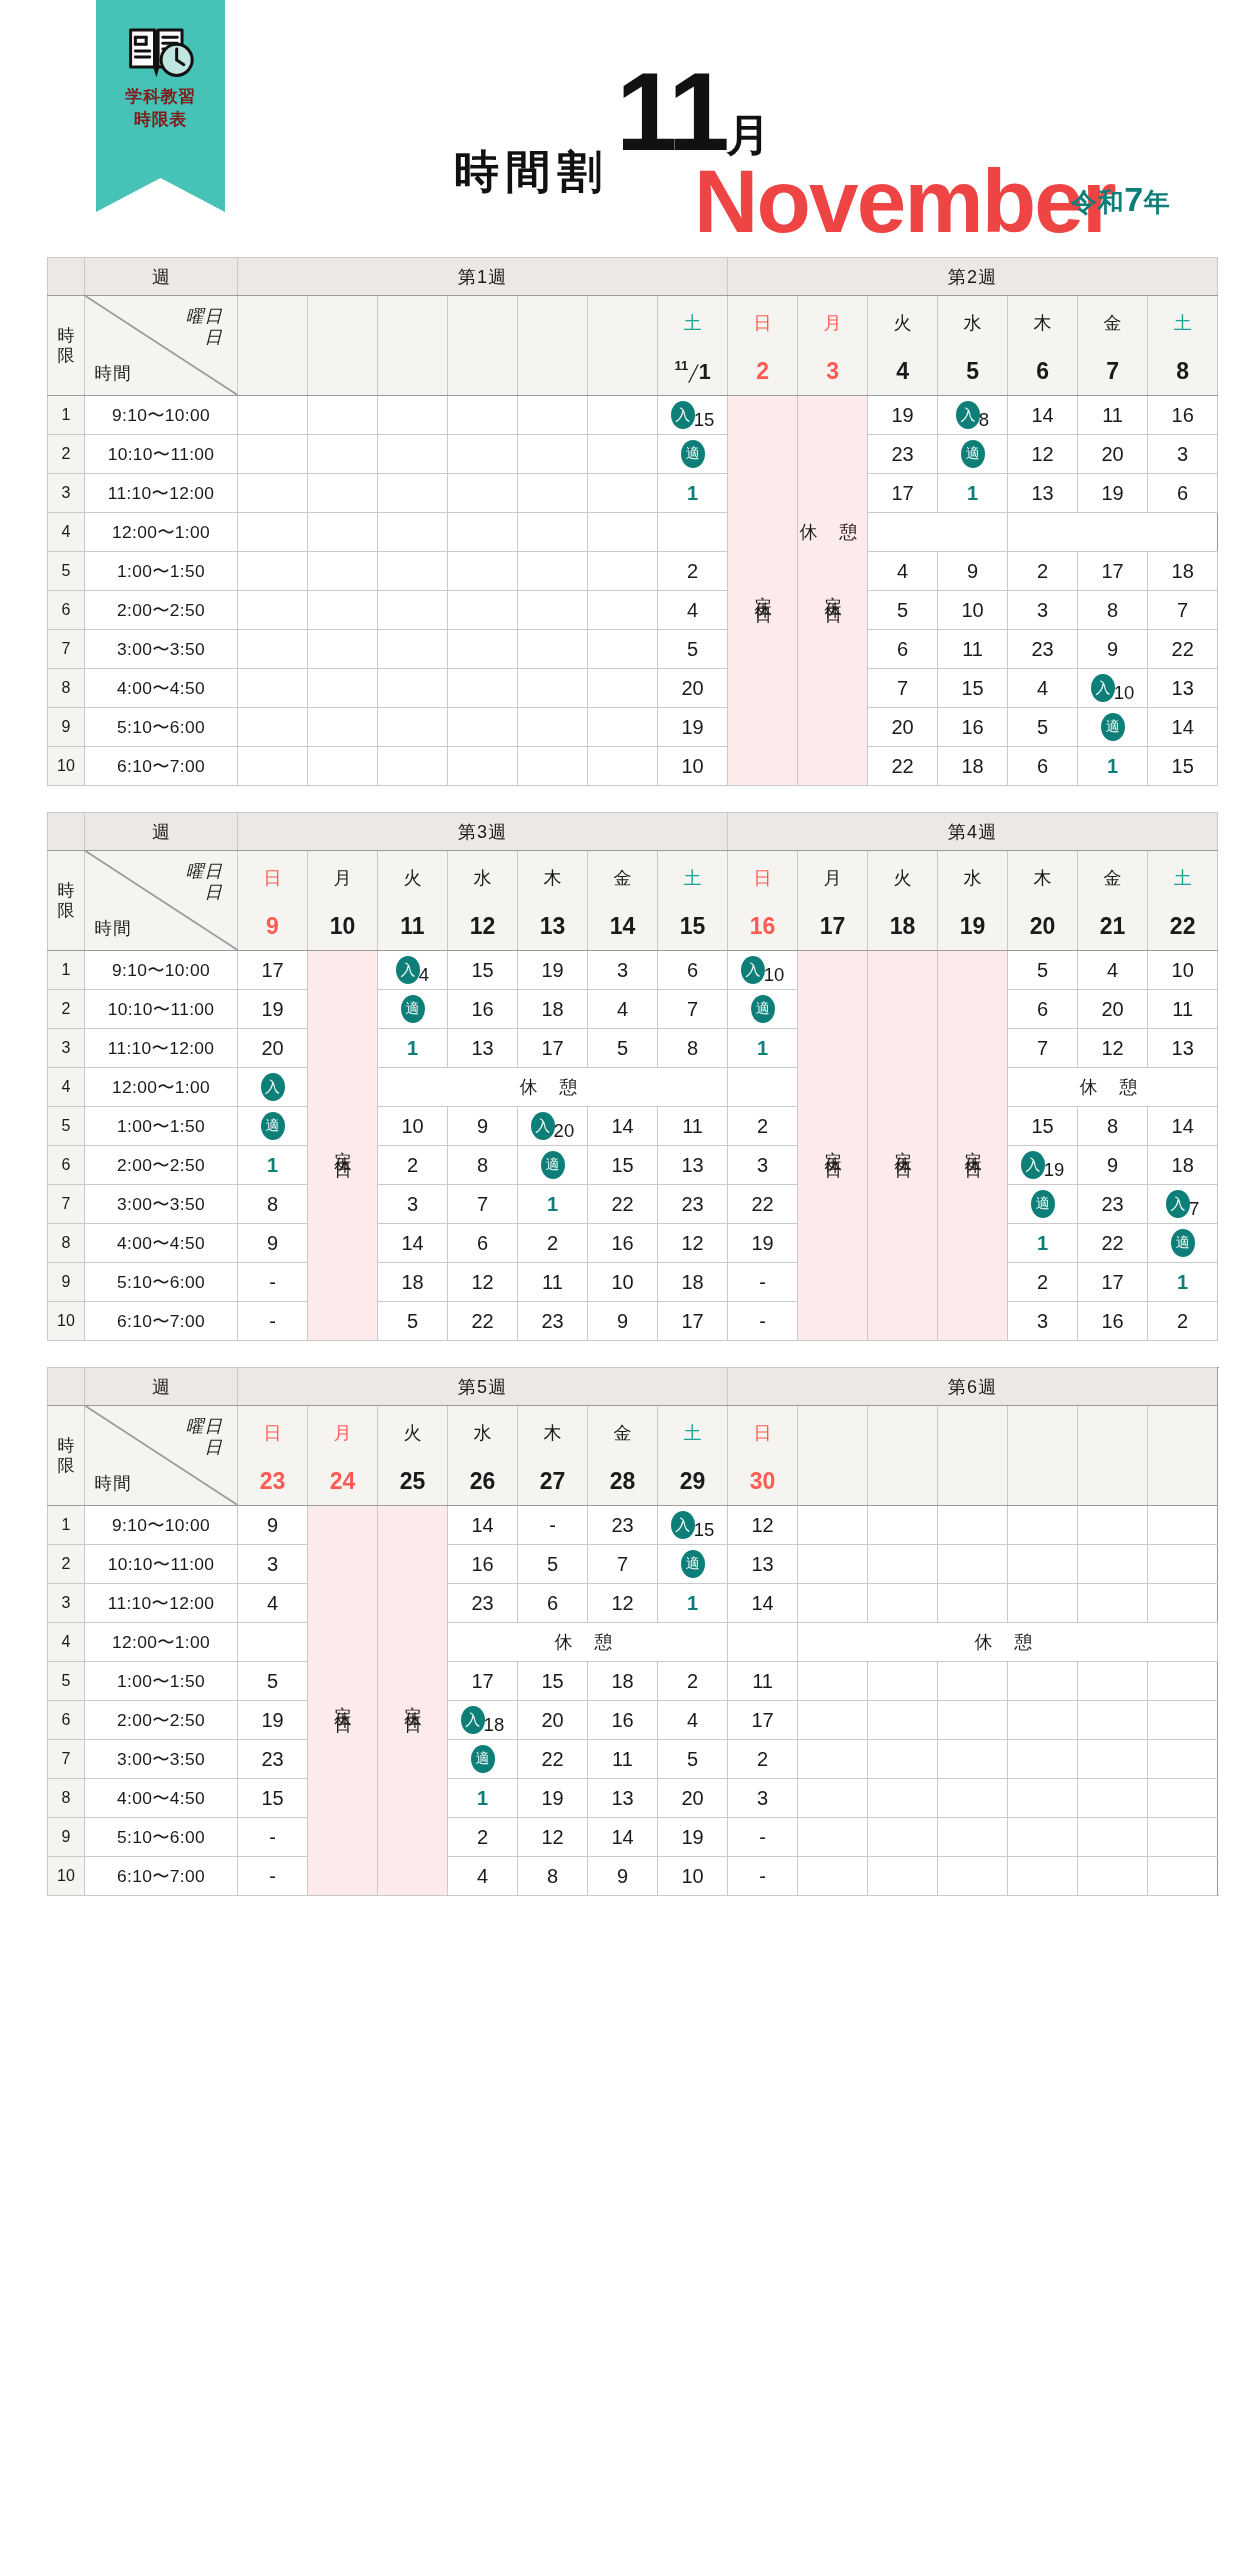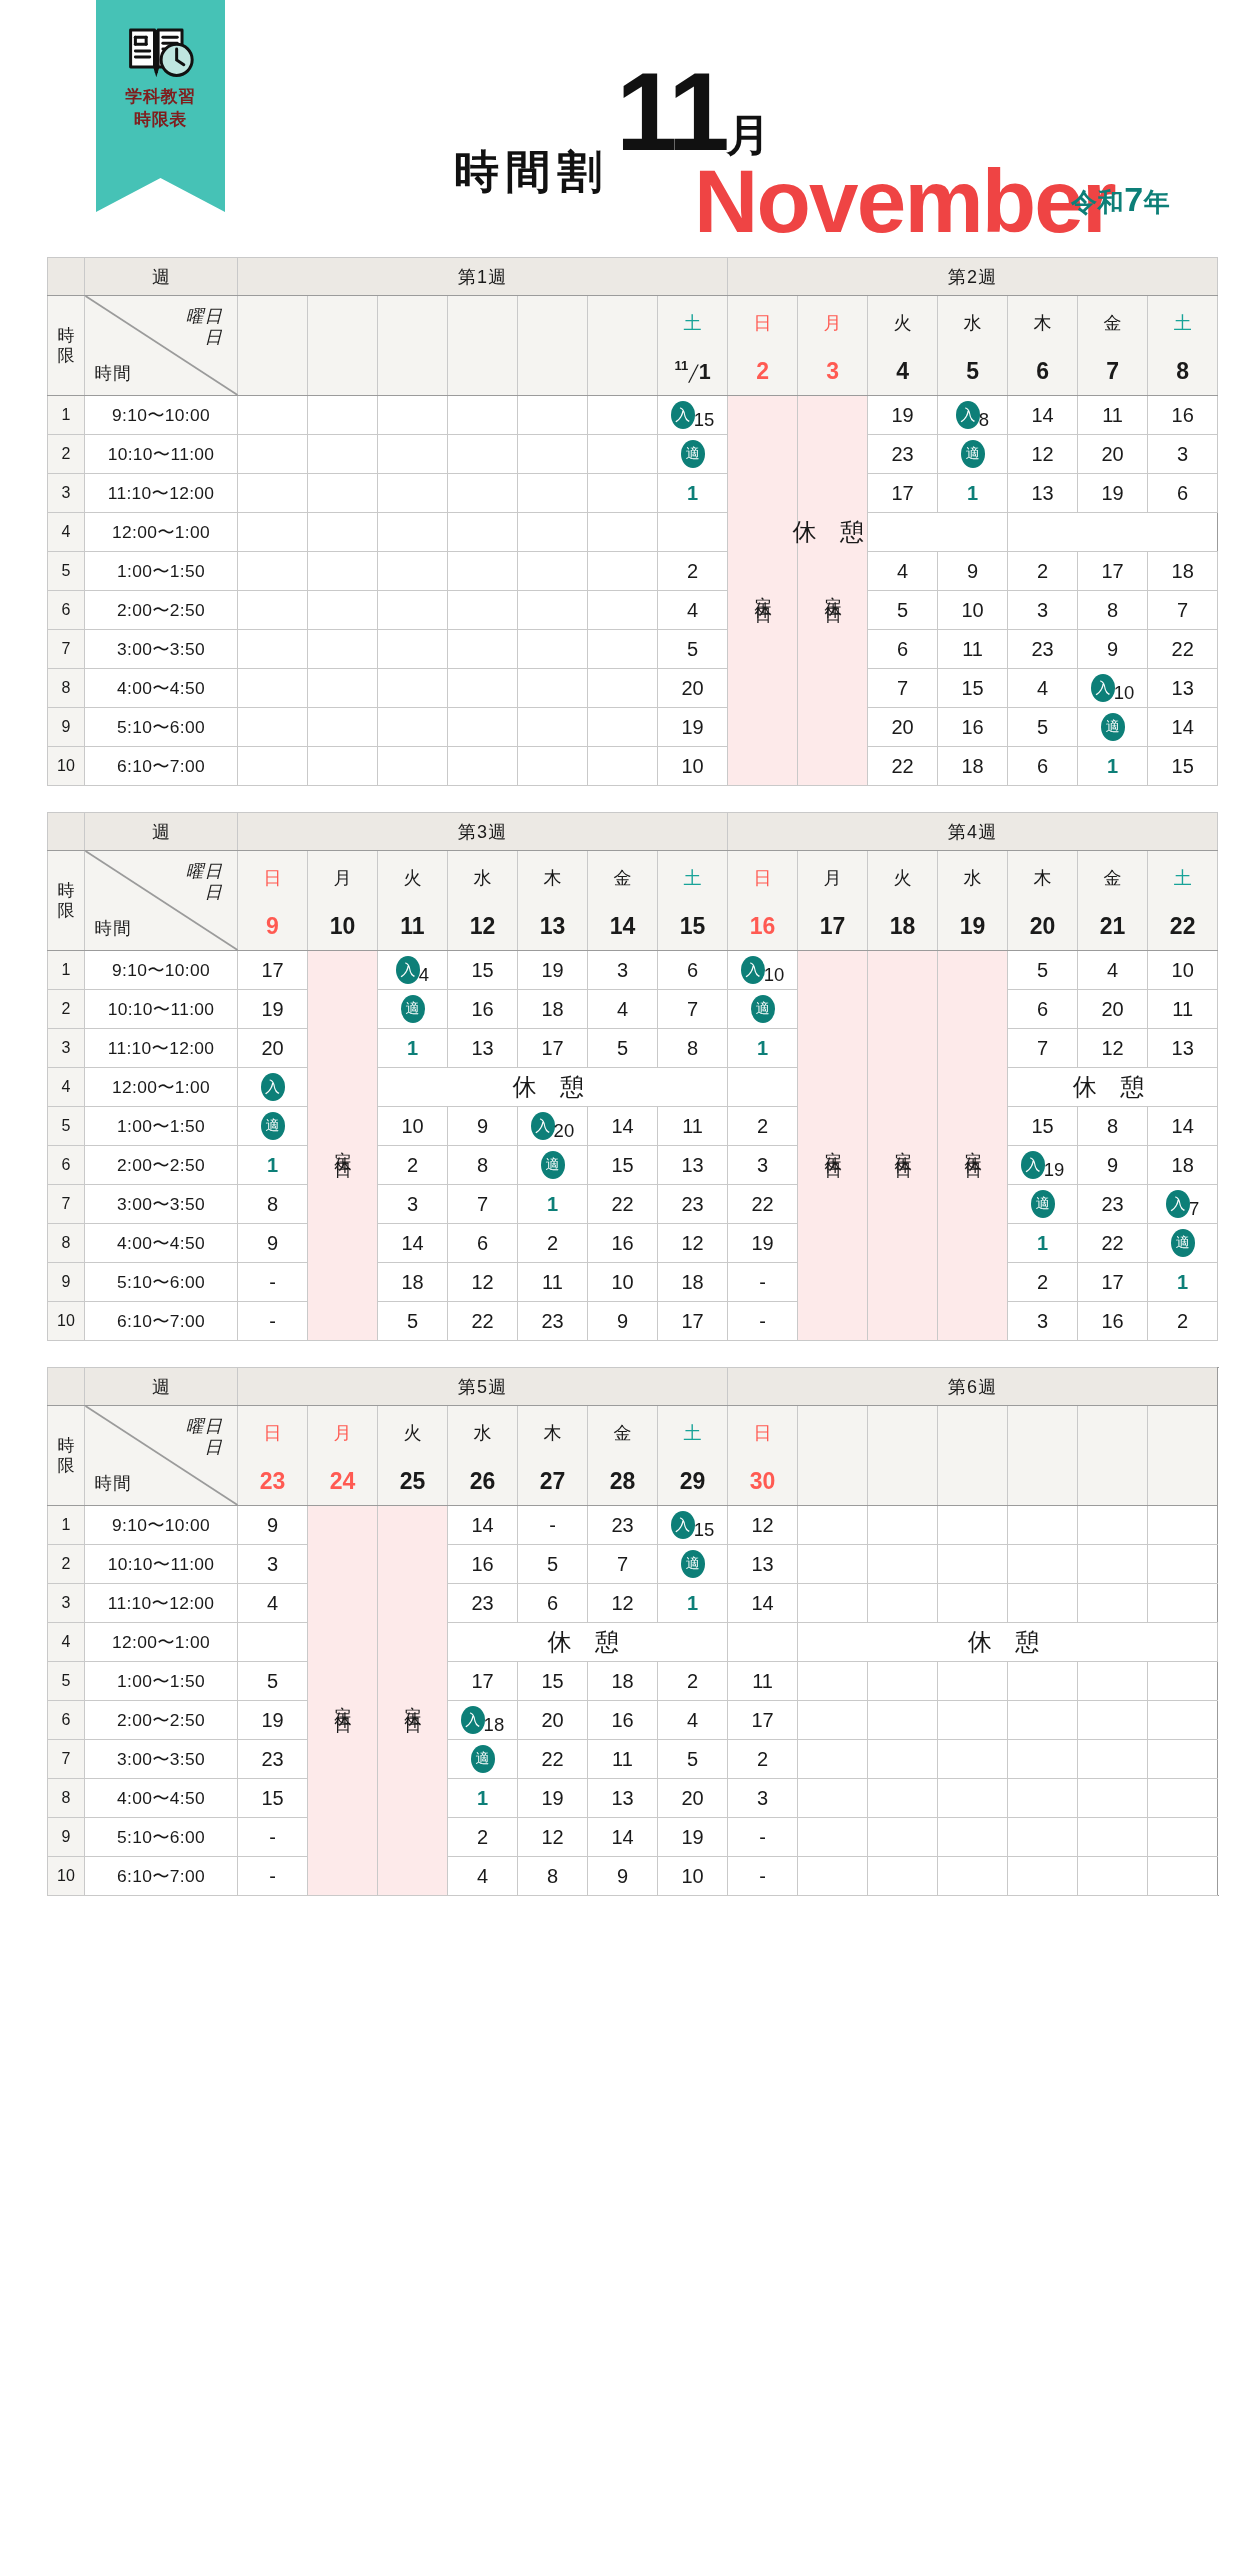--- a/index.html
+++ b/index.html
@@ -116,21 +116,21 @@
   td.dcell.sat .dnum { color:#1a1a1a; }
   td.dcell.hol .dow, td.dcell.hol .dnum { color:#ff5a52; }
   td.dcell.empty { background:#f5f4f1; }
 
   
   tr.brow td { height:39px; }
   td.pcell { background:#f5f4f1; font-size:16px; }
   td.tcell { font-size:17.4px; letter-spacing:0.3px; white-space:nowrap; }
   td.vcell { font-size:20px; position:relative; }
   td.vcell.teal { color:#0d7f78; font-weight:700; }
-  td.rest { font-size:24px; letter-spacing:8.4px; }
+  td.rest { font-size:18px; letter-spacing:8.4px; }
   td.closed {
     background:#fdeaea; color:#ff5a52; font-size:17.4px;
     letter-spacing:6px; line-height:1.55;
     writing-mode:vertical-rl; text-orientation:upright;
     border-left:0.6px solid #e9cfcf; border-right:0.6px solid #e9cfcf;
   }
   td.blankcell { background:#ffffff; }
 
   
   .badge {

